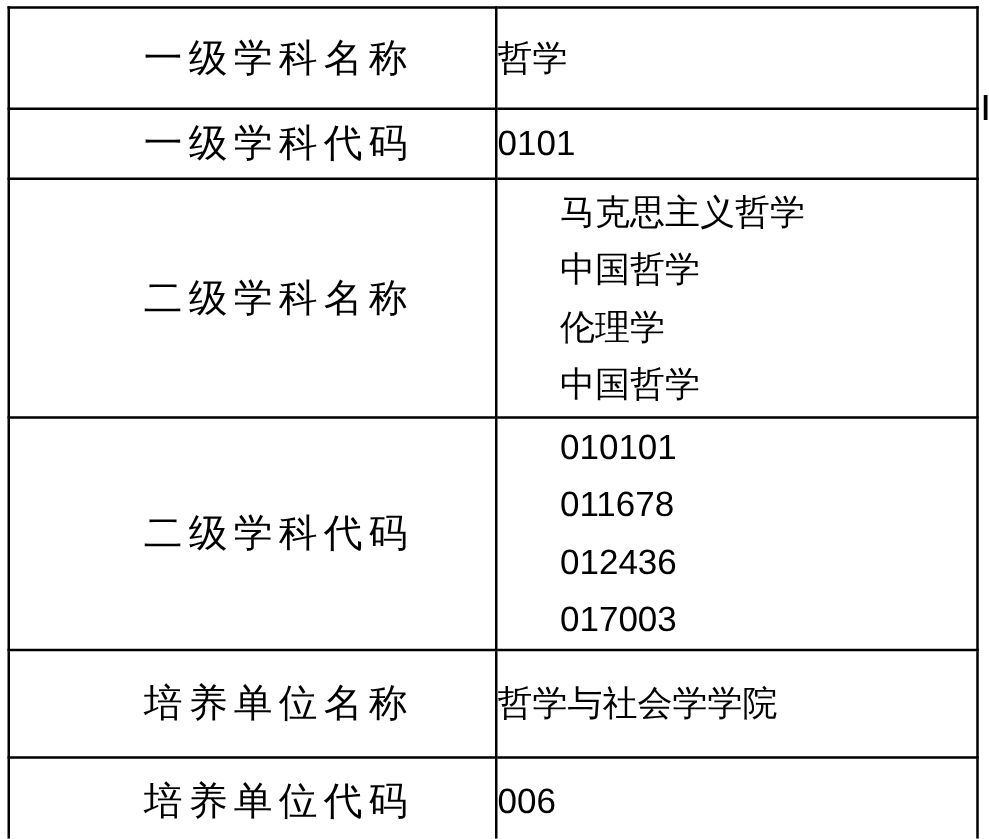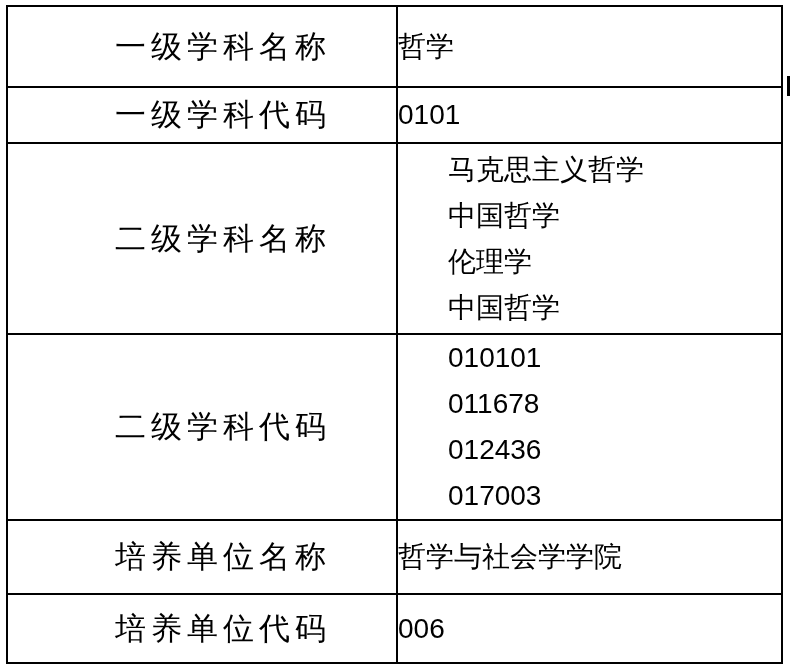--- a/index.html
+++ b/index.html
@@ -29,21 +29,21 @@
     padding: 0;
     overflow: hidden;
   }
   .col-label { width: 390px; }
   .col-value { width: 385px; }
 
   tr.r1 { height: 81px; }
   tr.r2 { height: 56px; padding-left: 24px; }
   tr.r3 { height: 191px; }
   tr.r4 { height: 184px; }
-  tr.r5 { height: 74px; }
+  tr.r5 { height: 86px; }
   tr.r6 { height: 69px; }
 
   td.label-cell {
     text-align: center;
     font-size: 31px;
     letter-spacing: 5px;
     padding-left: 42px; 
     white-space: nowrap;
   }
   td.value-cell {

